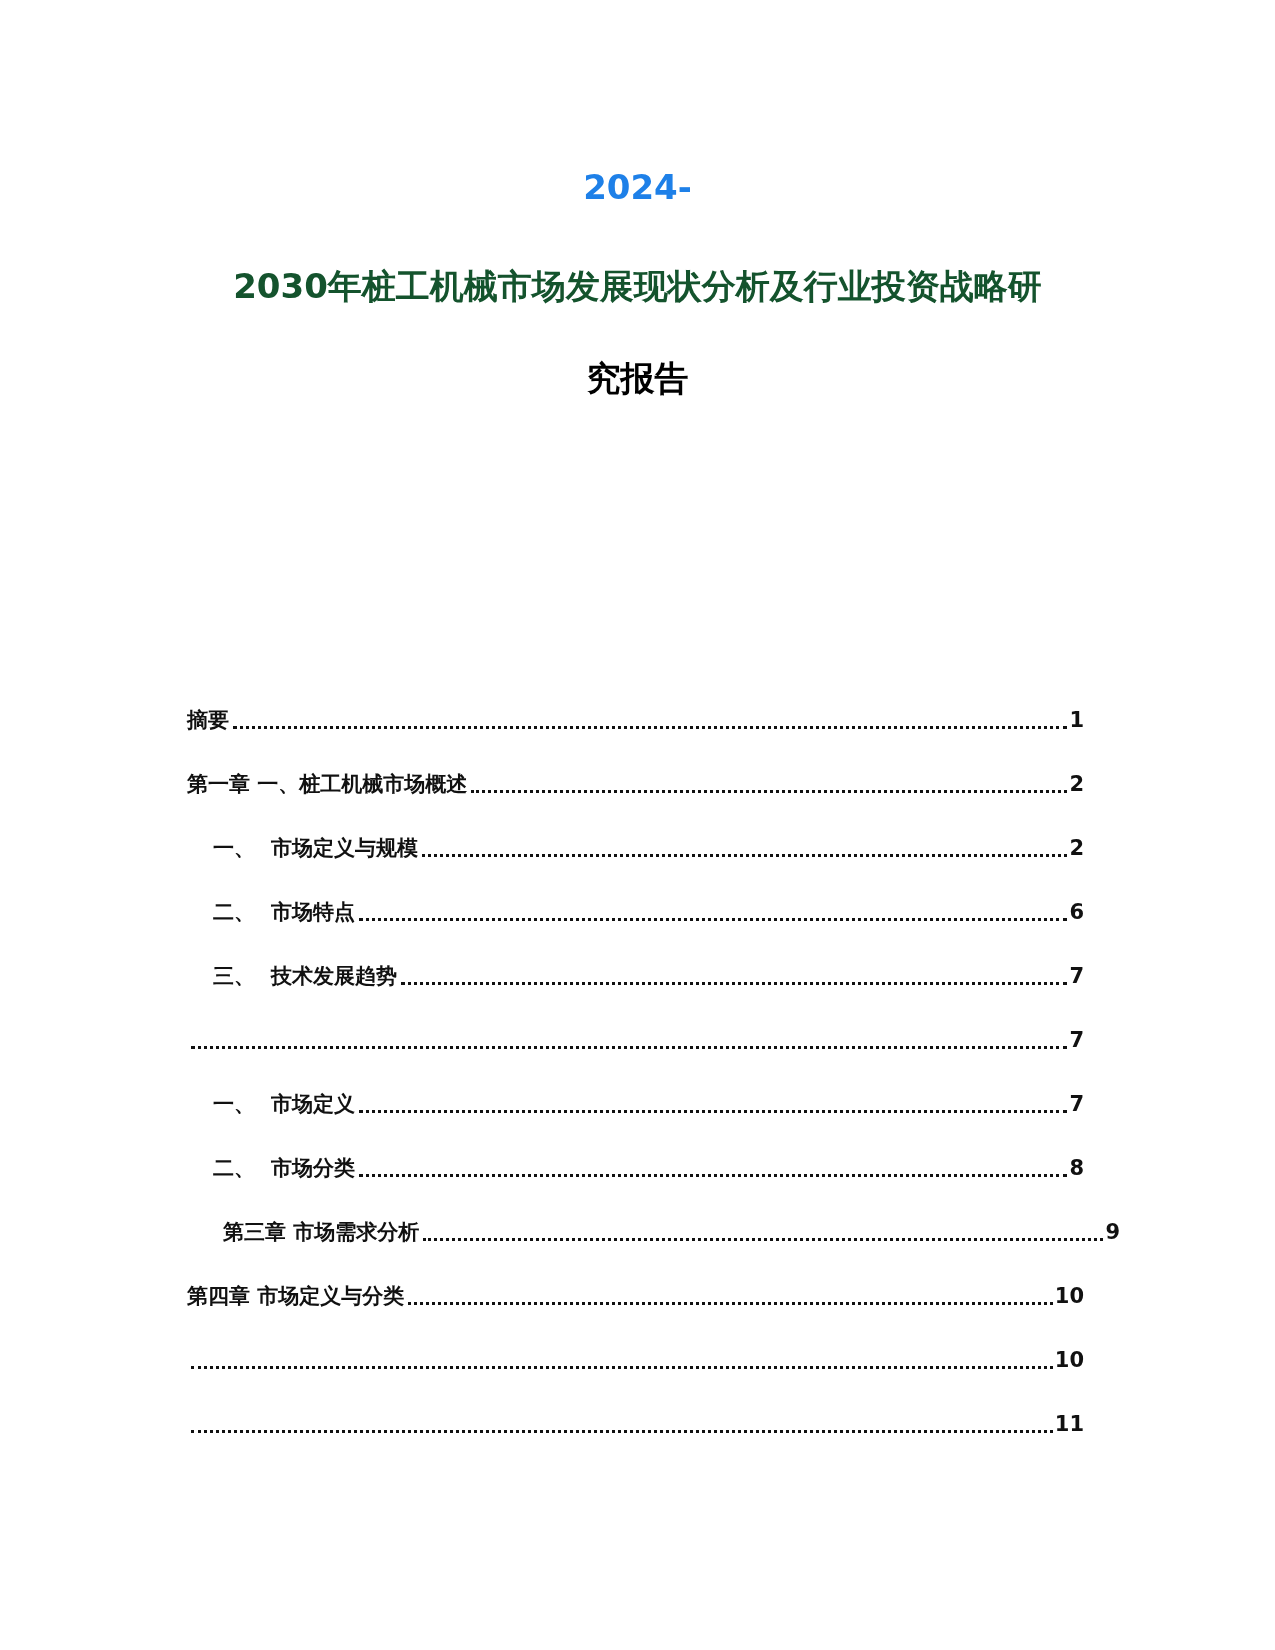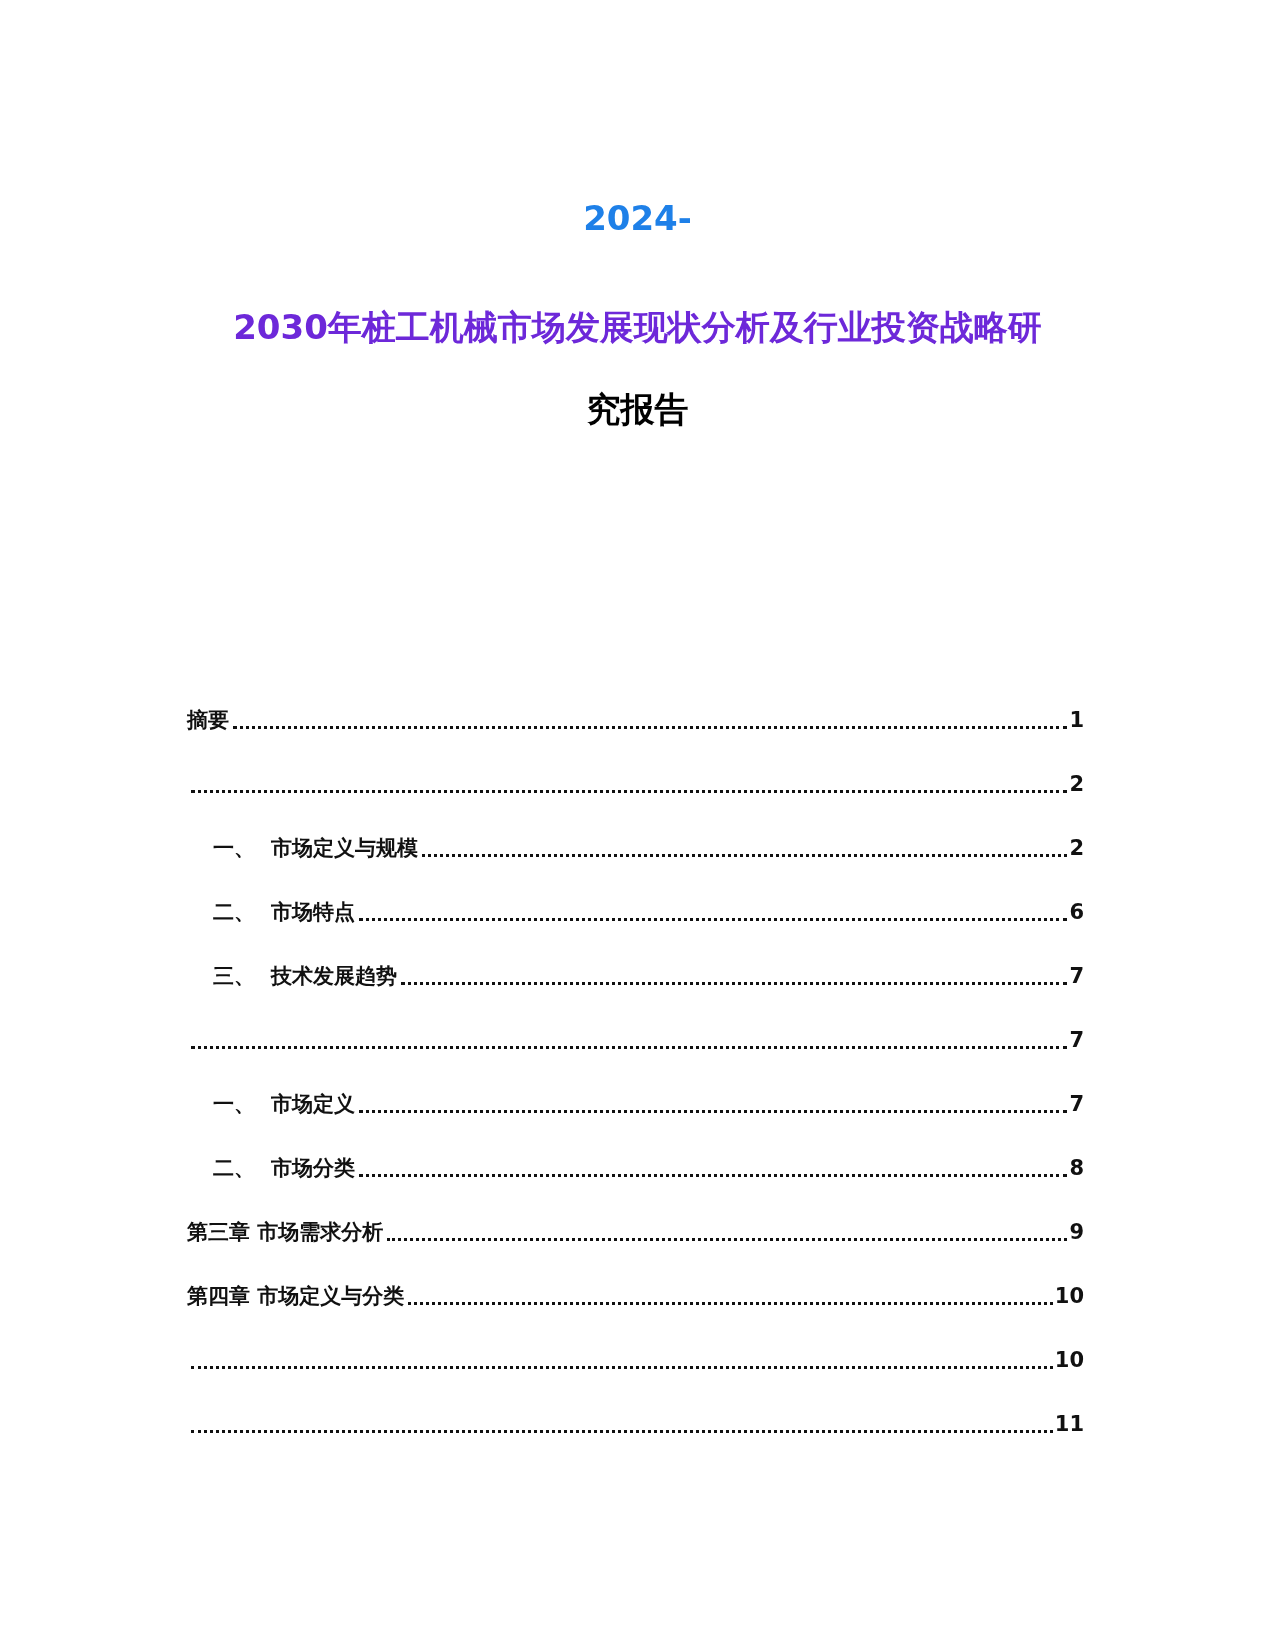--- a/index.html
+++ b/index.html
@@ -29,21 +29,20 @@
     }
     .title-line {
       position: absolute;
       left: 0;
       width: 1275px;
       text-align: center;
       font-weight: bold;
       font-size: 34px;
       line-height: 44px;
       white-space: nowrap;
-      margin-top: 31px;
     }
     .toc {
       position: absolute;
       left: 187px;
       width: 897px;
       top: 700px;
     }
     .toc-row {
       position: absolute;
       left: 0;
@@ -88,33 +87,34 @@
       text-align: right;
     }
   </style>
 </head>
 <body>
 
 <div class="page">
 
   <div class="title-block">
     <div class="title-line" style="top:165px;color:#1e80e8;">2024-</div>
-    <div class="title-line" style="top:274px;color:#6d28d9;">2030年桩工机械市场发展现状分析及行业投资战略研</div>
+    <div class="title-line" style="top:264px;color:#14532d;">2030年桩工机械市场发展现状分析及行业投资战略研</div>
     <div class="title-line" style="top:356px;color:#000000;">究报告</div>
   </div>
 
   <div class="toc">
 
     <div class="toc-row level-1" style="top:0px;">
       <span class="toc-label">摘要</span>
       <span class="toc-leader"></span>
       <span class="toc-page">1</span>
     </div>
 
     <div class="toc-row level-1" style="top:64px;">
+      <span class="toc-label">第一章 一、桩工机械市场概述</span>
       <span class="toc-leader"></span>
       <span class="toc-page">2</span>
     </div>
 
     <div class="toc-row level-2" style="top:128px;">
       <span class="toc-num">一、</span>
       <span class="toc-label">市场定义与规模</span>
       <span class="toc-leader"></span>
       <span class="toc-page">2</span>
     </div>
@@ -145,21 +145,21 @@
       <span class="toc-page">7</span>
     </div>
 
     <div class="toc-row level-2" style="top:448px;">
       <span class="toc-num">二、</span>
       <span class="toc-label">市场分类</span>
       <span class="toc-leader"></span>
       <span class="toc-page">8</span>
     </div>
 
-    <div class="toc-row level-1" style="top:512px;">
+    <div class="toc-row level-1" style="top:512px;margin-left:36px;">
       <span class="toc-label">第三章 市场需求分析</span>
       <span class="toc-leader"></span>
       <span class="toc-page">9</span>
     </div>
 
     <div class="toc-row level-1" style="top:576px;">
       <span class="toc-label">第四章 市场定义与分类</span>
       <span class="toc-leader"></span>
       <span class="toc-page">10</span>
     </div>

